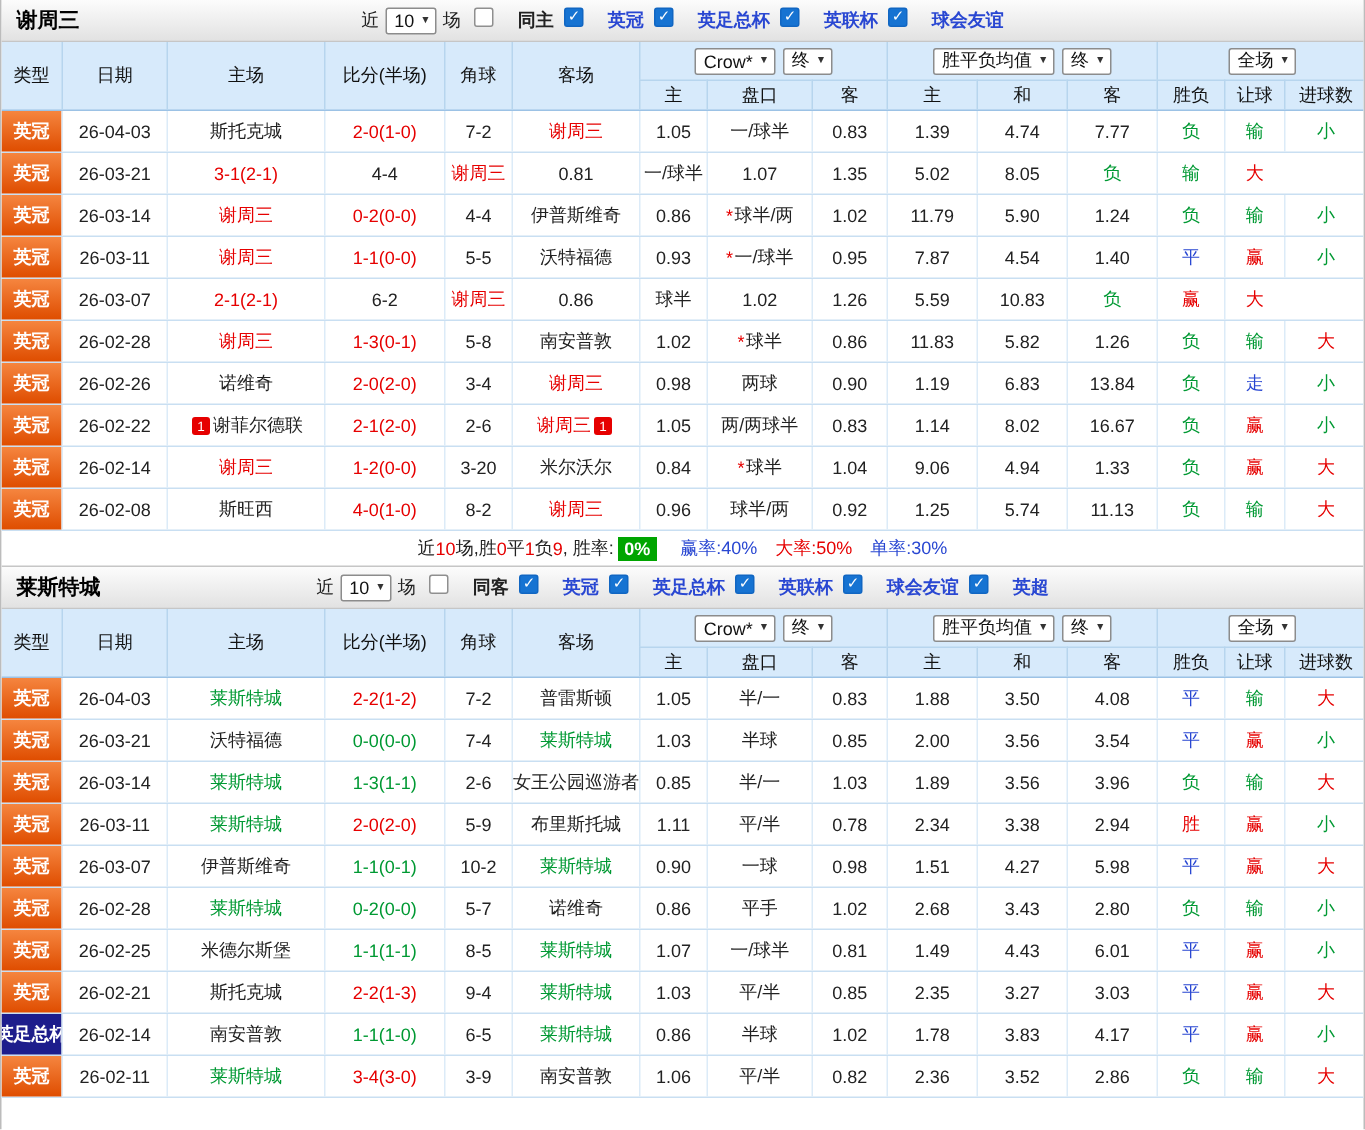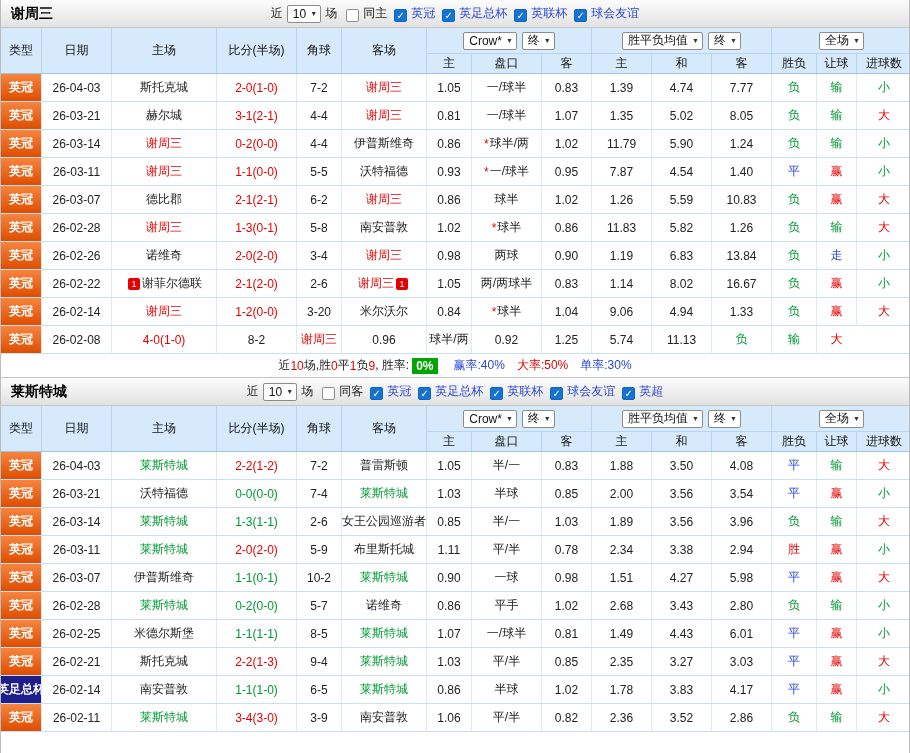--- a/index.html
+++ b/index.html
@@ -15,21 +15,21 @@
   .radio-item { display:flex; align-items:center; gap:4px; cursor:pointer; }
   .radio { width:11px; height:11px; border:1px solid #fff; border-radius:50%; display:inline-flex; align-items:center; justify-content:center; }
   .radio .dot { width:7px; height:7px; border-radius:50%; background:#fff; }
   .close-btn { position:absolute; right:6px; top:3px; width:25px; height:20px; background:#5aa5e2; border:1px solid #a9cff0; border-radius:3px; display:flex; align-items:center; justify-content:center; color:#fff; font-size:14px; font-weight:bold; cursor:pointer; line-height:1; }
 
   
   .teambar { height:28px; background:linear-gradient(#fcfcfc,#e2e2e2); border-bottom:1px solid #c6c6c6; position:relative; display:flex; align-items:center; justify-content:center; }
   .teamname { position:absolute; left:10px; font-size:14px; font-weight:bold; color:#000; }
   .filters { display:flex; align-items:center; gap:4px; }
   .cb-list { display:flex; align-items:center; gap:7px; margin-left:5px; }
-  .cb-item { display:flex; align-items:flex-end; gap:4px; cursor:pointer; }
+  .cb-item { display:flex; align-items:flex-start; gap:16px; cursor:pointer;font-weight:bold; }
   .cb { width:13px; height:13px; border:1px solid #8f8f8f; border-radius:2px; background:#fff; display:inline-flex; align-items:center; justify-content:center; font-size:10px; line-height:1; flex:none; }
   .cb.checked { background:#1673d2; border-color:#1166c2; color:#fff; }
 
   
   .select { display:inline-flex; align-items:center; background:#fff; border:1px solid #8c8c8c; border-radius:2px; height:18px; padding:0 3px 0 5px; gap:4px; cursor:pointer; color:#111; white-space:nowrap; }
   .select .arrow { font-size:7px; color:#333; }
 
   
   .grid { display:grid; grid-template-columns:40px 70px 105px 80px 45px 85px 45px 70px 50px 60px 60px 60px 45px 40px 55px;text-align:center; }
   .thead { background:#d7eafb; grid-template-rows:25px 20px; border-bottom:1px solid #9cc2e5; }
@@ -184,23 +184,20 @@
             <span>小</span>
           </div>
         </div>
         <div class="row grid">
           <div class="cell first type lg-c">
             <span>英冠</span>
           </div>
           <div class="cell c-black">
             <span>26-03-21</span>
           </div>
-          <div class="cell c-black">
-            <span>赫尔城</span>
-          </div>
           <div class="cell c-red">
             <span>3-1(2-1)</span>
           </div>
           <div class="cell c-black">
             <span>4-4</span>
           </div>
           <div class="cell c-red">
             <span>谢周三</span>
           </div>
           <div class="cell c-black">
@@ -327,23 +324,20 @@
             <span>小</span>
           </div>
         </div>
         <div class="row grid">
           <div class="cell first type lg-c">
             <span>英冠</span>
           </div>
           <div class="cell c-black">
             <span>26-03-07</span>
           </div>
-          <div class="cell c-black">
-            <span>德比郡</span>
-          </div>
           <div class="cell c-red">
             <span>2-1(2-1)</span>
           </div>
           <div class="cell c-black">
             <span>6-2</span>
           </div>
           <div class="cell c-red">
             <span>谢周三</span>
           </div>
           <div class="cell c-black">
@@ -565,20 +559,23 @@
           <div class="cell c-red">
             <span>大</span>
           </div>
         </div>
         <div class="row grid">
           <div class="cell first type lg-c">
             <span>英冠</span>
           </div>
           <div class="cell c-black">
             <span>26-02-08</span>
+          </div>
+          <div class="cell c-black">
+            <span>斯旺西</span>
           </div>
           <div class="cell c-red">
             <span>4-0(1-0)</span>
           </div>
           <div class="cell c-black">
             <span>8-2</span>
           </div>
           <div class="cell c-red">
             <span>谢周三</span>
           </div>

